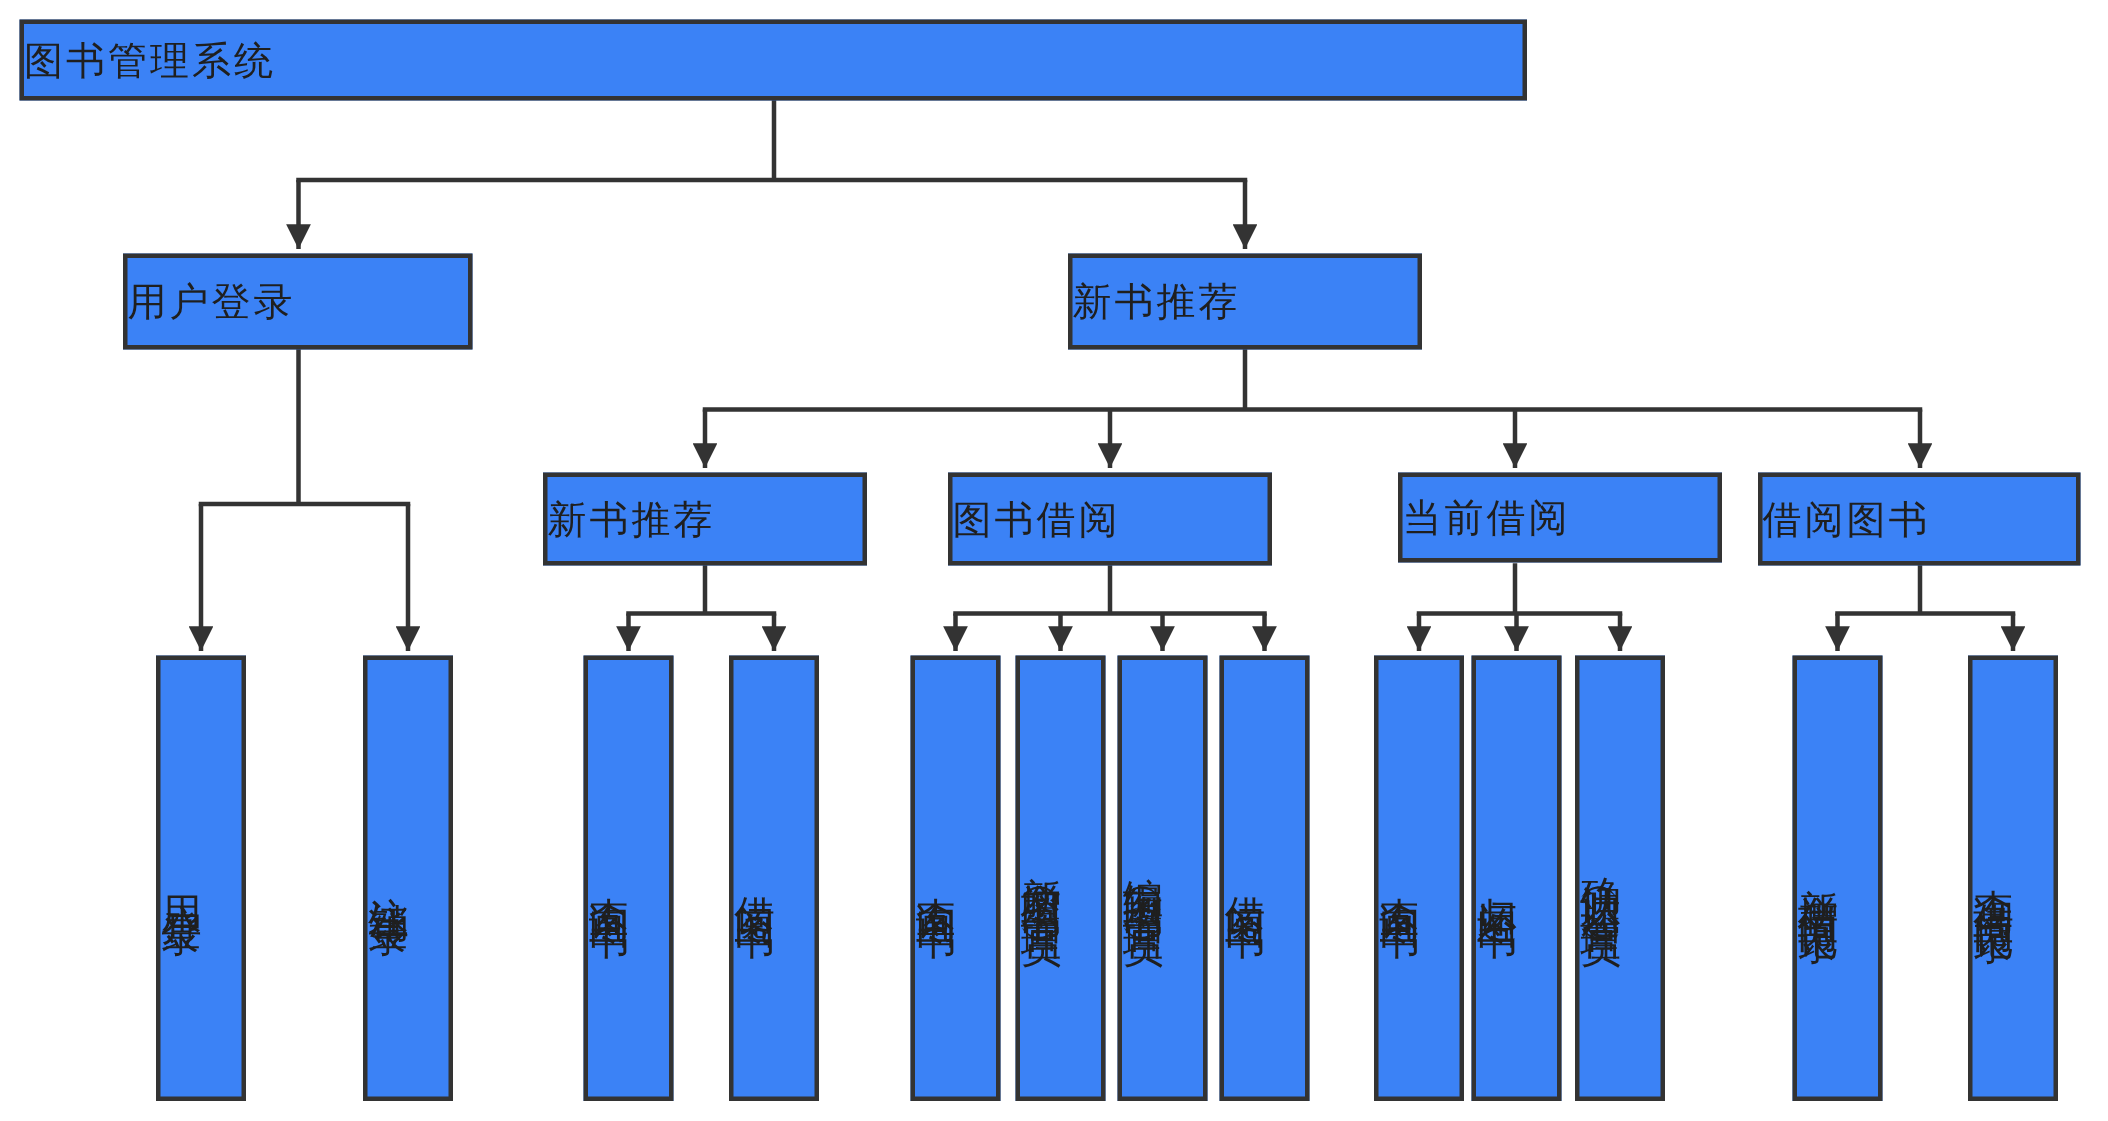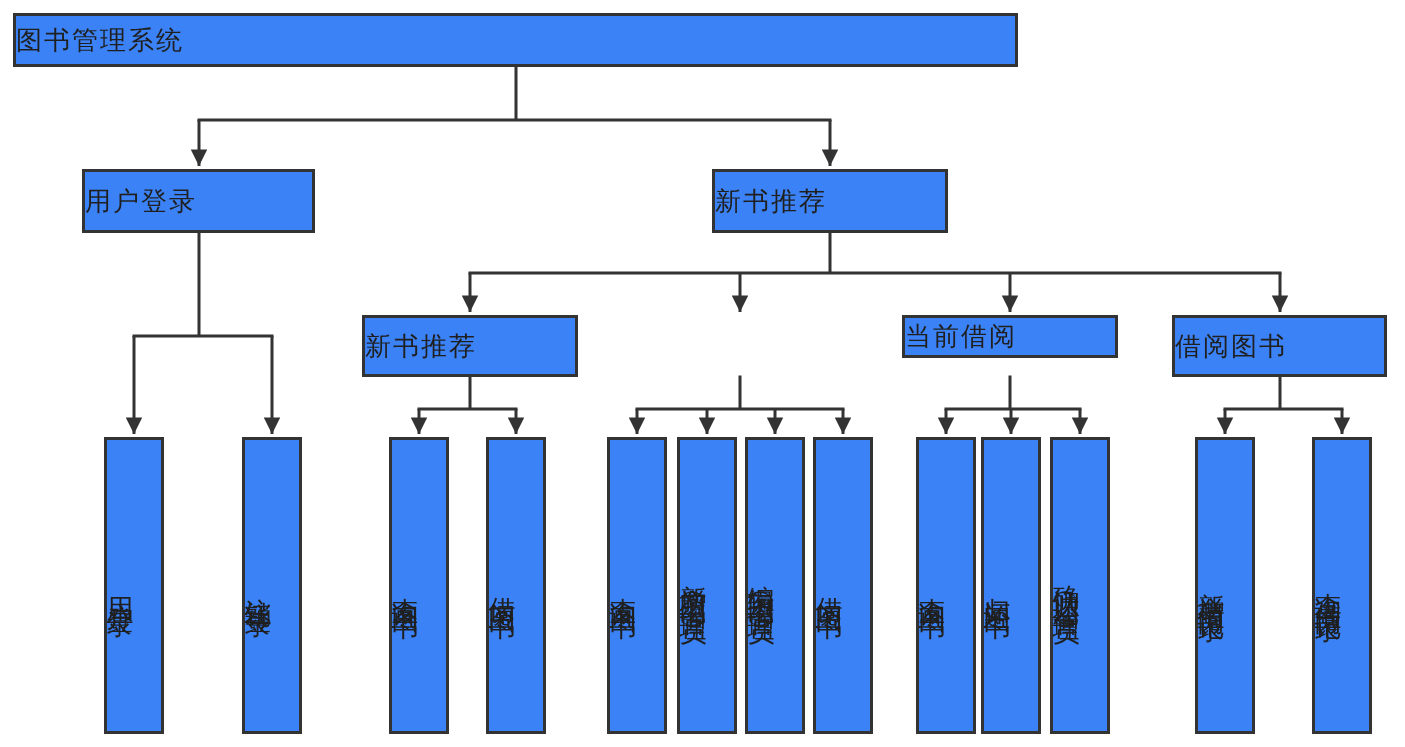--- a/index.html
+++ b/index.html
@@ -103,21 +103,24 @@
   <div class="node node-h" style="left:82px;top:169px;width:233px;height:64px">
     <span>用户登录</span>
   </div>
   <div class="node node-h" style="left:712px;top:169px;width:236px;height:64px">
     <span>新书推荐</span>
   </div>
 
   <div class="node node-h" style="left:362px;top:315px;width:216px;height:62px">
     <span>新书推荐</span>
   </div>
-  <div class="node node-h" style="left:902px;top:315px;width:216px;height:43px">
+  <div class="node node-h" style="left:632px;top:315px;width:216px;height:62px">
+    <span>图书借阅</span>
+  </div>
+  <div class="node node-h" style="left:932px;top:315px;width:216px;height:60px">
     <span>当前借阅</span>
   </div>
   <div class="node node-h" style="left:1172px;top:315px;width:215px;height:62px">
     <span>借阅图书</span>
   </div>
 
   <div class="node leaf" style="left:104px;top:437px;width:60px;height:297px">
     <span>用户登录</span>
   </div>
   <div class="node leaf" style="left:242px;top:437px;width:60px;height:297px">

